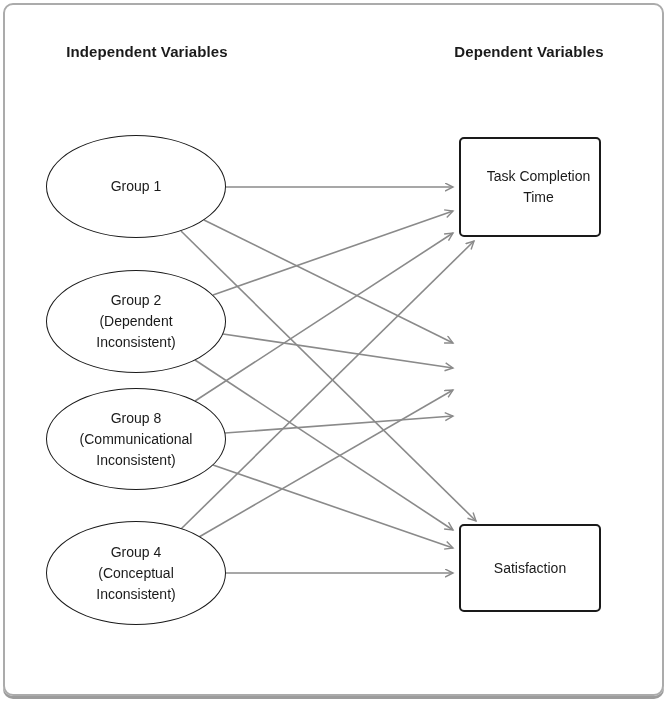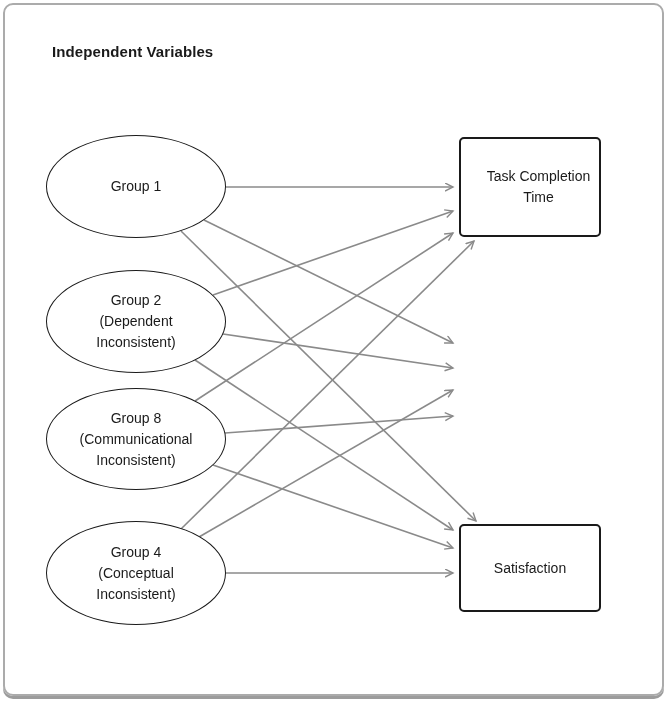--- a/index.html
+++ b/index.html
@@ -13,21 +13,21 @@
   .frame {
     position: absolute; left: 3px; top: 3px; width: 657px; height: 689px;
     border: 2px solid #ababab; border-radius: 10px;
     box-shadow: 0 3px 0 #9c9c9c;
     pointer-events: none;
   }
 
   #edge-layer { position: absolute; left: 0; top: 0; }
 
   .hdr {
-    position: absolute; width: 190px; 
+    position: absolute; width: 190px; text-align: center;
     font-size: 15px; font-weight: 700; color: #1a1a1a; letter-spacing: 0.1px;
   }
   .hdr-left  { left: 52px;  top: 43px; }
   .hdr-right { left: 434px; top: 43px; }
 
   .node {
     position: absolute; box-sizing: border-box; background: #ffffff;
     display: flex; flex-direction: column; justify-content: center; align-items: center;
     text-align: center; font-size: 14px; line-height: 21px; color: #1a1a1a;
   }
@@ -61,20 +61,21 @@
       <line x1="223" y1="334" x2="453" y2="368" stroke="#8a8a8a" stroke-width="1.6" marker-end="url(#arrowhead)"></line>
       <line x1="199" y1="537" x2="453" y2="390" stroke="#8a8a8a" stroke-width="1.6" marker-end="url(#arrowhead)"></line>
       <line x1="225" y1="433" x2="453" y2="416" stroke="#8a8a8a" stroke-width="1.6" marker-end="url(#arrowhead)"></line>
       <line x1="181" y1="231" x2="476" y2="521" stroke="#8a8a8a" stroke-width="1.6" marker-end="url(#arrowhead)"></line>
       <line x1="195" y1="360" x2="453" y2="530" stroke="#8a8a8a" stroke-width="1.6" marker-end="url(#arrowhead)"></line>
       <line x1="213" y1="465" x2="453" y2="548" stroke="#8a8a8a" stroke-width="1.6" marker-end="url(#arrowhead)"></line>
       <line x1="226" y1="573" x2="453" y2="573" stroke="#8a8a8a" stroke-width="1.6" marker-end="url(#arrowhead)"></line>
     </svg>
 
   <div class="hdr hdr-left">Independent Variables</div>
+  <div class="hdr hdr-right">Dependent Variables</div>
 
   <div class="node ellipse g1">
     <span>Group 1</span>
   </div>
 
   <div class="node ellipse g2">
     <span>Group 2</span>
     <span>(Dependent</span>
     <span>Inconsistent)</span>
   </div>

